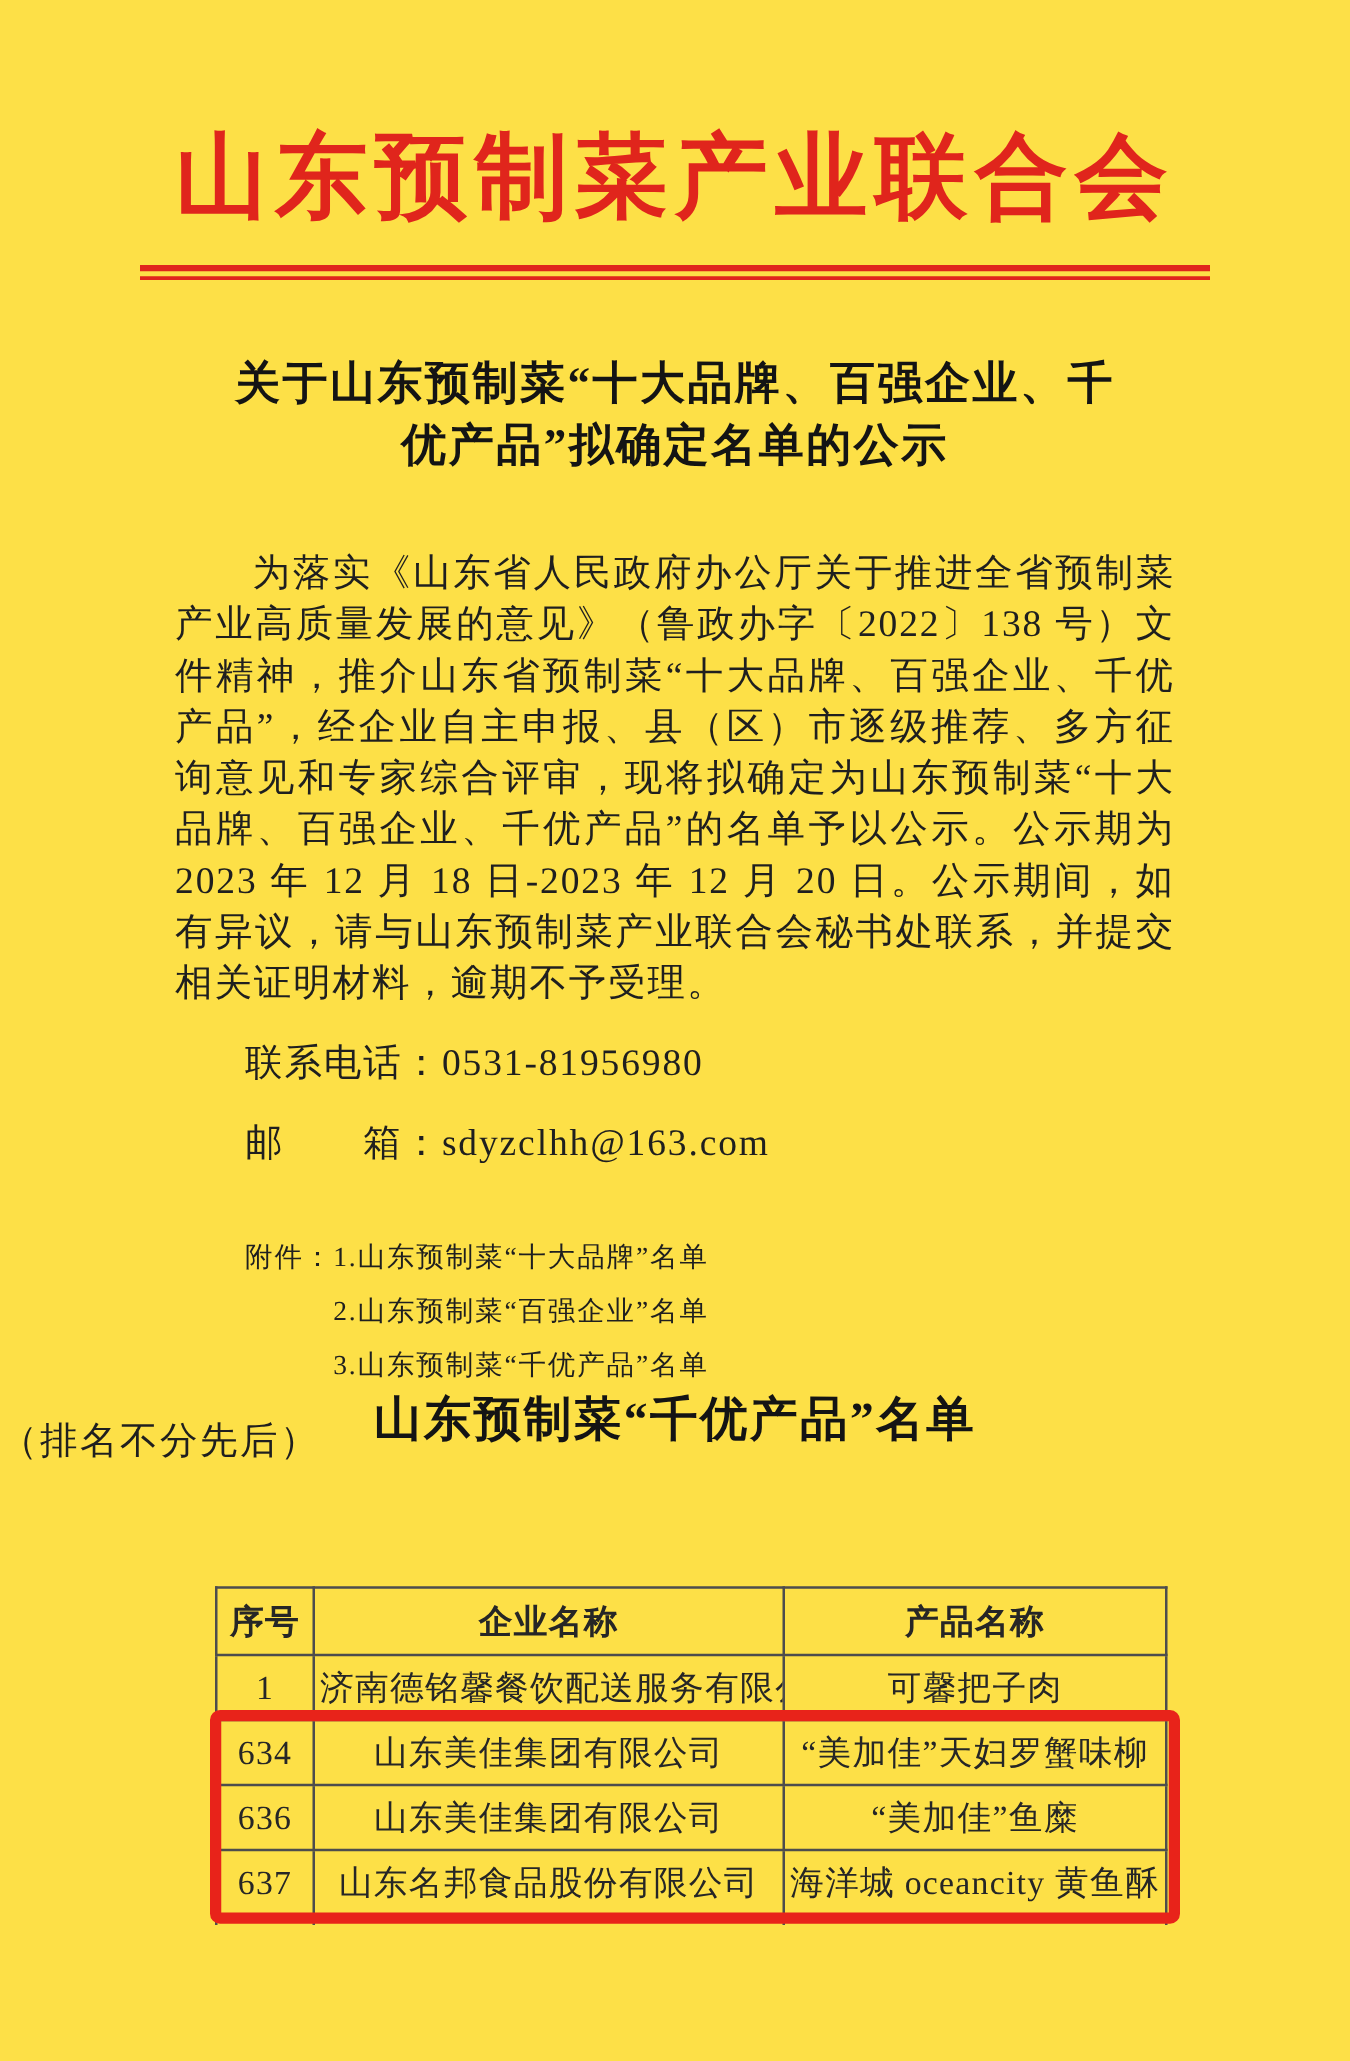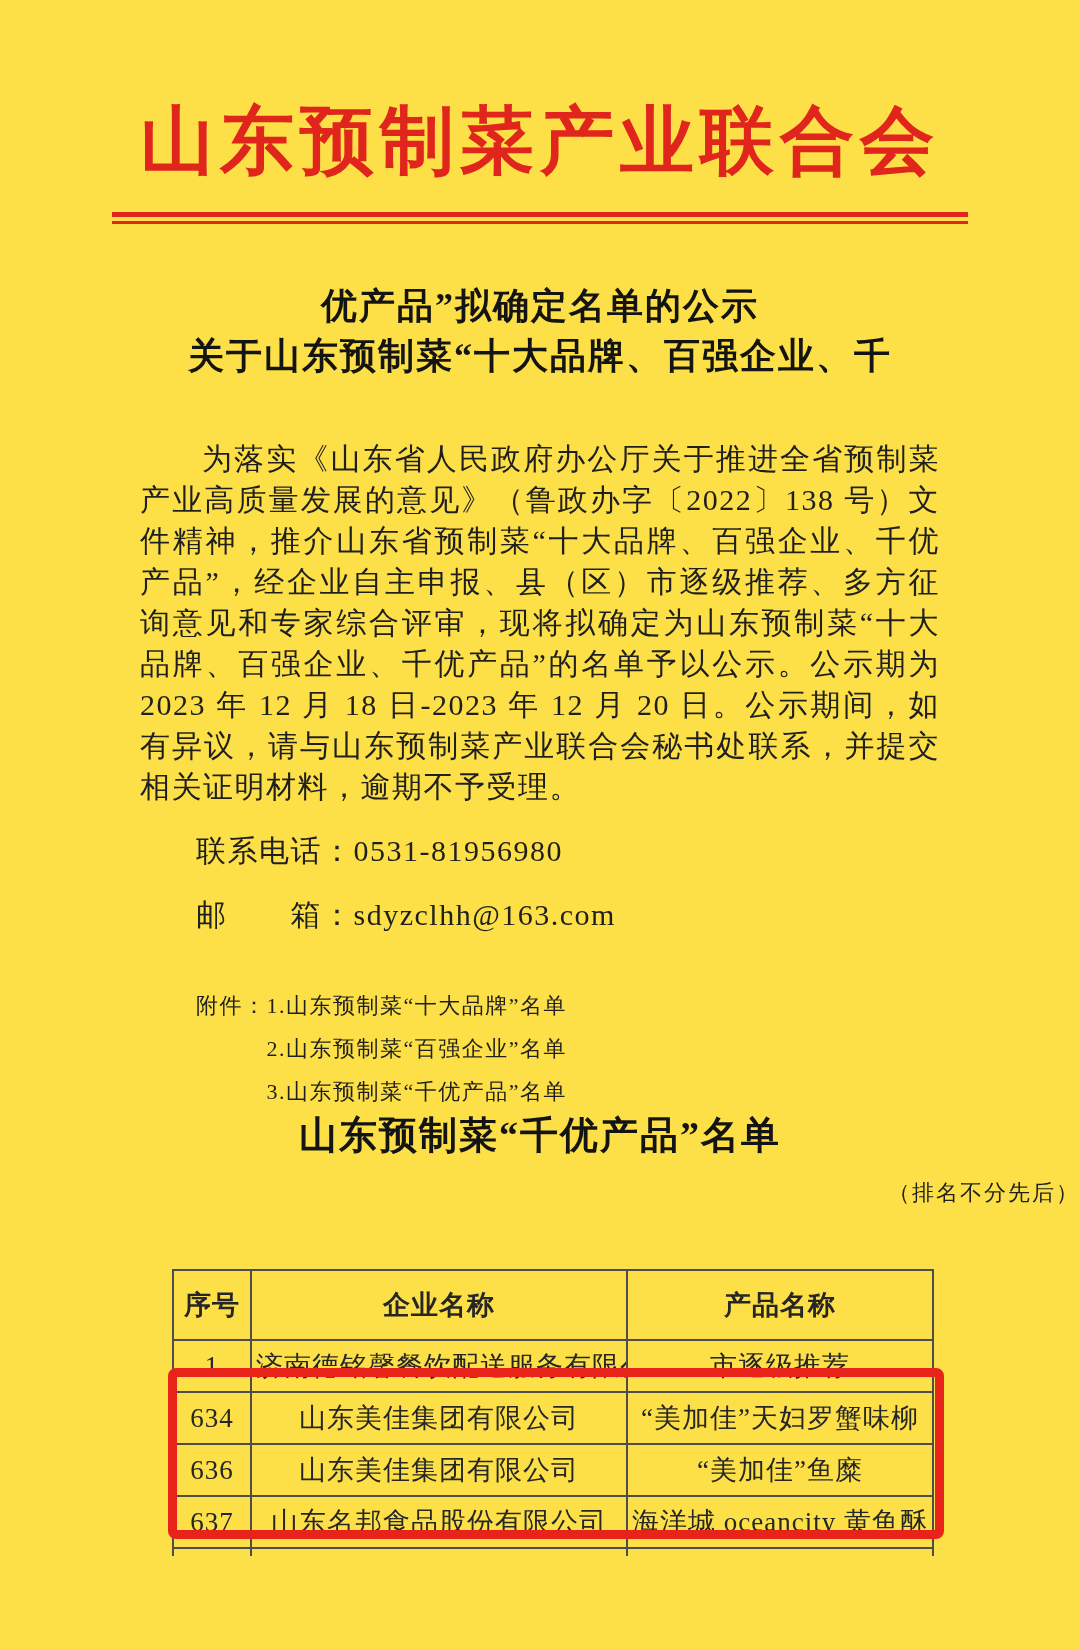--- a/index.html
+++ b/index.html
@@ -83,23 +83,23 @@
     position:absolute;
     top:1110px;left:0;right:0;
     text-align:center;
     font-size:38px;
     font-weight:bold;
     letter-spacing:2px;
     color:#141414;
   }
   .list-subtitle{
     position:absolute;
-    top:1178px;left:0;right:0;
-    text-align:right;
-    font-size:22px;
+    top:1132px;left:0;right:0;
+    text-align:left;
+    font-size:30px;
     letter-spacing:2px;
   }
   
   .table-wrap{
     position:absolute;
     top:1269px;left:172px;width:760px;
   }
   table.products{
     width:100%;
     border-collapse:collapse;
@@ -109,21 +109,21 @@
     color:#262626;
   }
   table.products td,table.products th{
     border:2px solid var(--table-line);
     text-align:center;
     vertical-align:middle;
     padding:0 4px;
     overflow:hidden;
     white-space:nowrap;
   }
-  table.products th{font-weight:bold;height:70px;}
+  table.products th{font-weight:bold;height:54px;}
   table.products td{height:52px;font-weight:normal;}
   tr.partial td{
     height:8px;
     border-bottom:none;
     padding:0;
   }
   .highlight-box{
     position:absolute;
     top:99px;
     left:-4px;
@@ -139,22 +139,22 @@
 
 <div class="page">
 
   <div class="letterhead-title">山东预制菜产业联合会</div>
   <div class="rule-wrap">
     <div class="rule-thick"></div>
     <div class="rule-thin"></div>
   </div>
 
   <div class="doc-title">
+    <div>关于山东预制菜“十大品牌、百强企业、千</div>
     <div>优产品”拟确定名单的公示</div>
-    <div>关于山东预制菜“十大品牌、百强企业、千</div>
   </div>
 
   <div class="body-par">为落实《山东省人民政府办公厅关于推进全省预制菜产业高质量发展的意见》（鲁政办字〔2022〕138 号）文件精神，推介山东省预制菜“十大品牌、百强企业、千优产品”，经企业自主申报、县（区）市逐级推荐、多方征询意见和专家综合评审，现将拟确定为山东预制菜“十大品牌、百强企业、千优产品”的名单予以公示。公示期为 2023 年 12 月 18 日-2023 年 12 月 20 日。公示期间，如有异议，请与山东预制菜产业联合会秘书处联系，并提交相关证明材料，逾期不予受理。</div>
 
   <div class="contact">
     <div class="contact-line">
       <span>联系电话：</span><span>0531-81956980</span>
     </div>
     <div class="contact-line">
       <span>邮　　箱：</span><span>sdyzclhh@163.com</span>
@@ -182,21 +182,21 @@
       </colgroup>
       <tbody>
           <tr>
         <th>序号</th>
         <th>企业名称</th>
         <th>产品名称</th>
       </tr>
       <tr>
         <td>1</td>
         <td>济南德铭馨餐饮配送服务有限公司</td>
-        <td>市逐级推荐</td>
+        <td>可馨把子肉</td>
       </tr>
       <tr>
         <td>634</td>
         <td>山东美佳集团有限公司</td>
         <td>“美加佳”天妇罗蟹味柳</td>
       </tr>
       <tr>
         <td>636</td>
         <td>山东美佳集团有限公司</td>
         <td>“美加佳”鱼糜</td>

